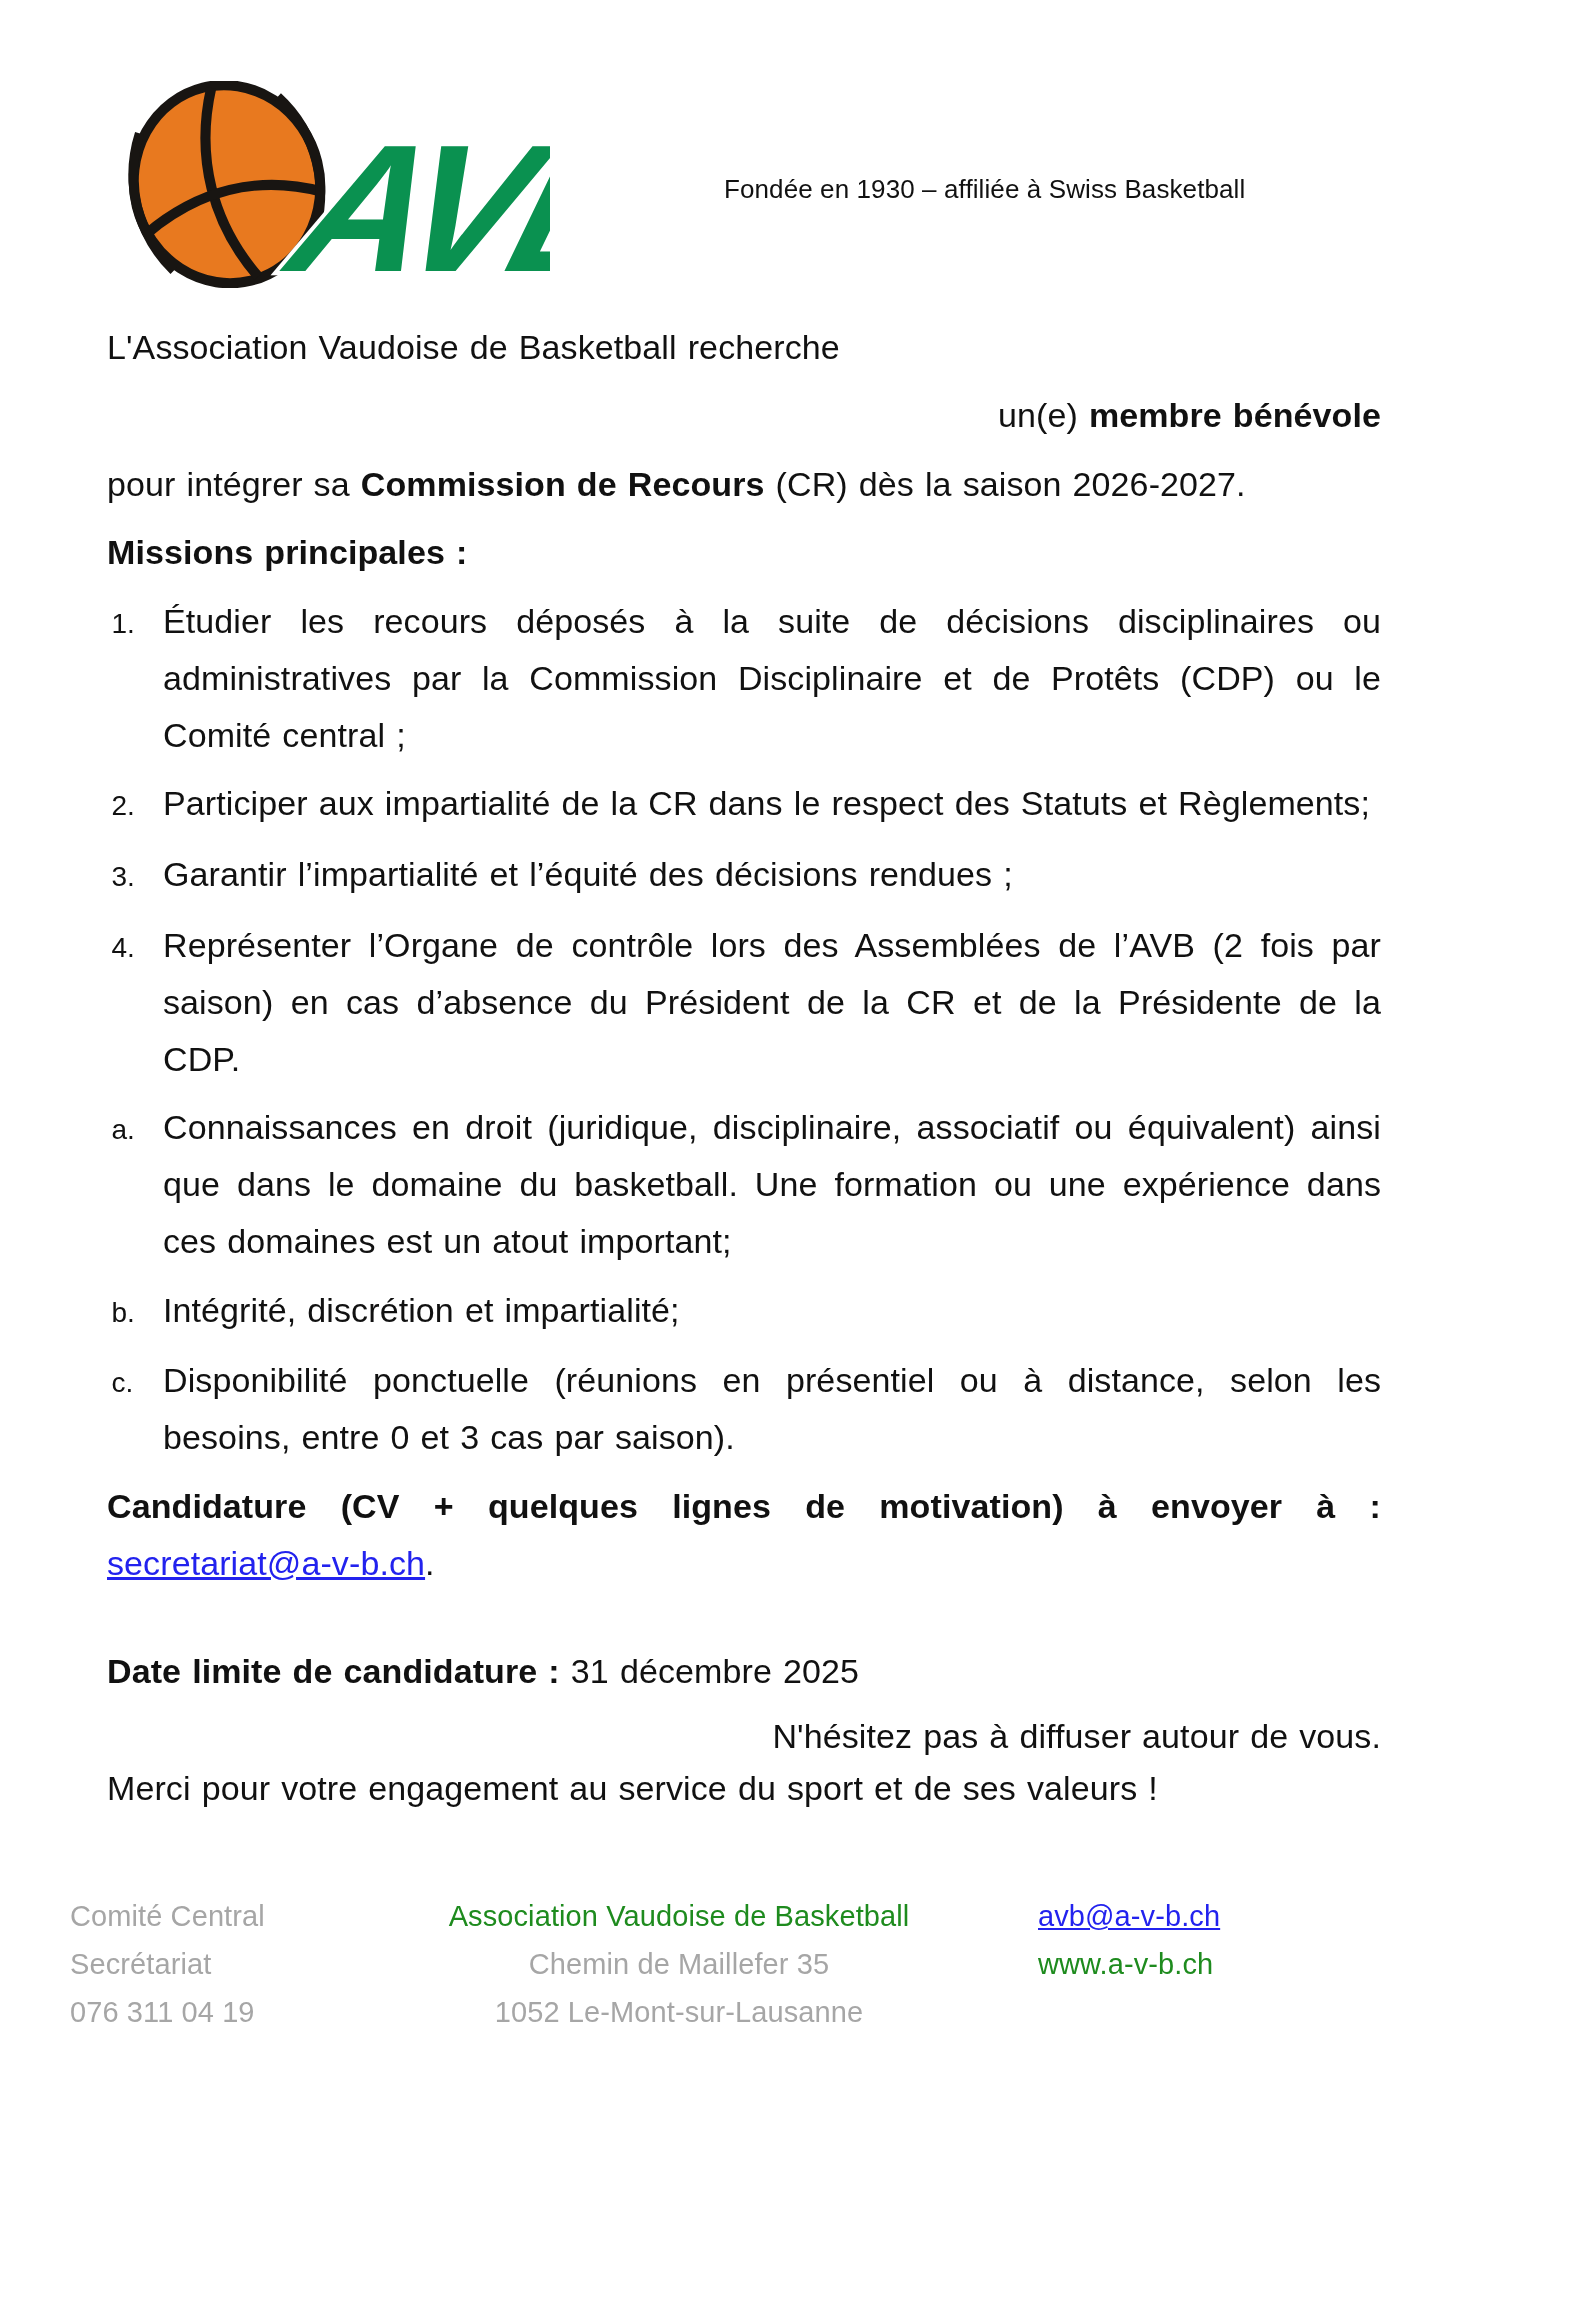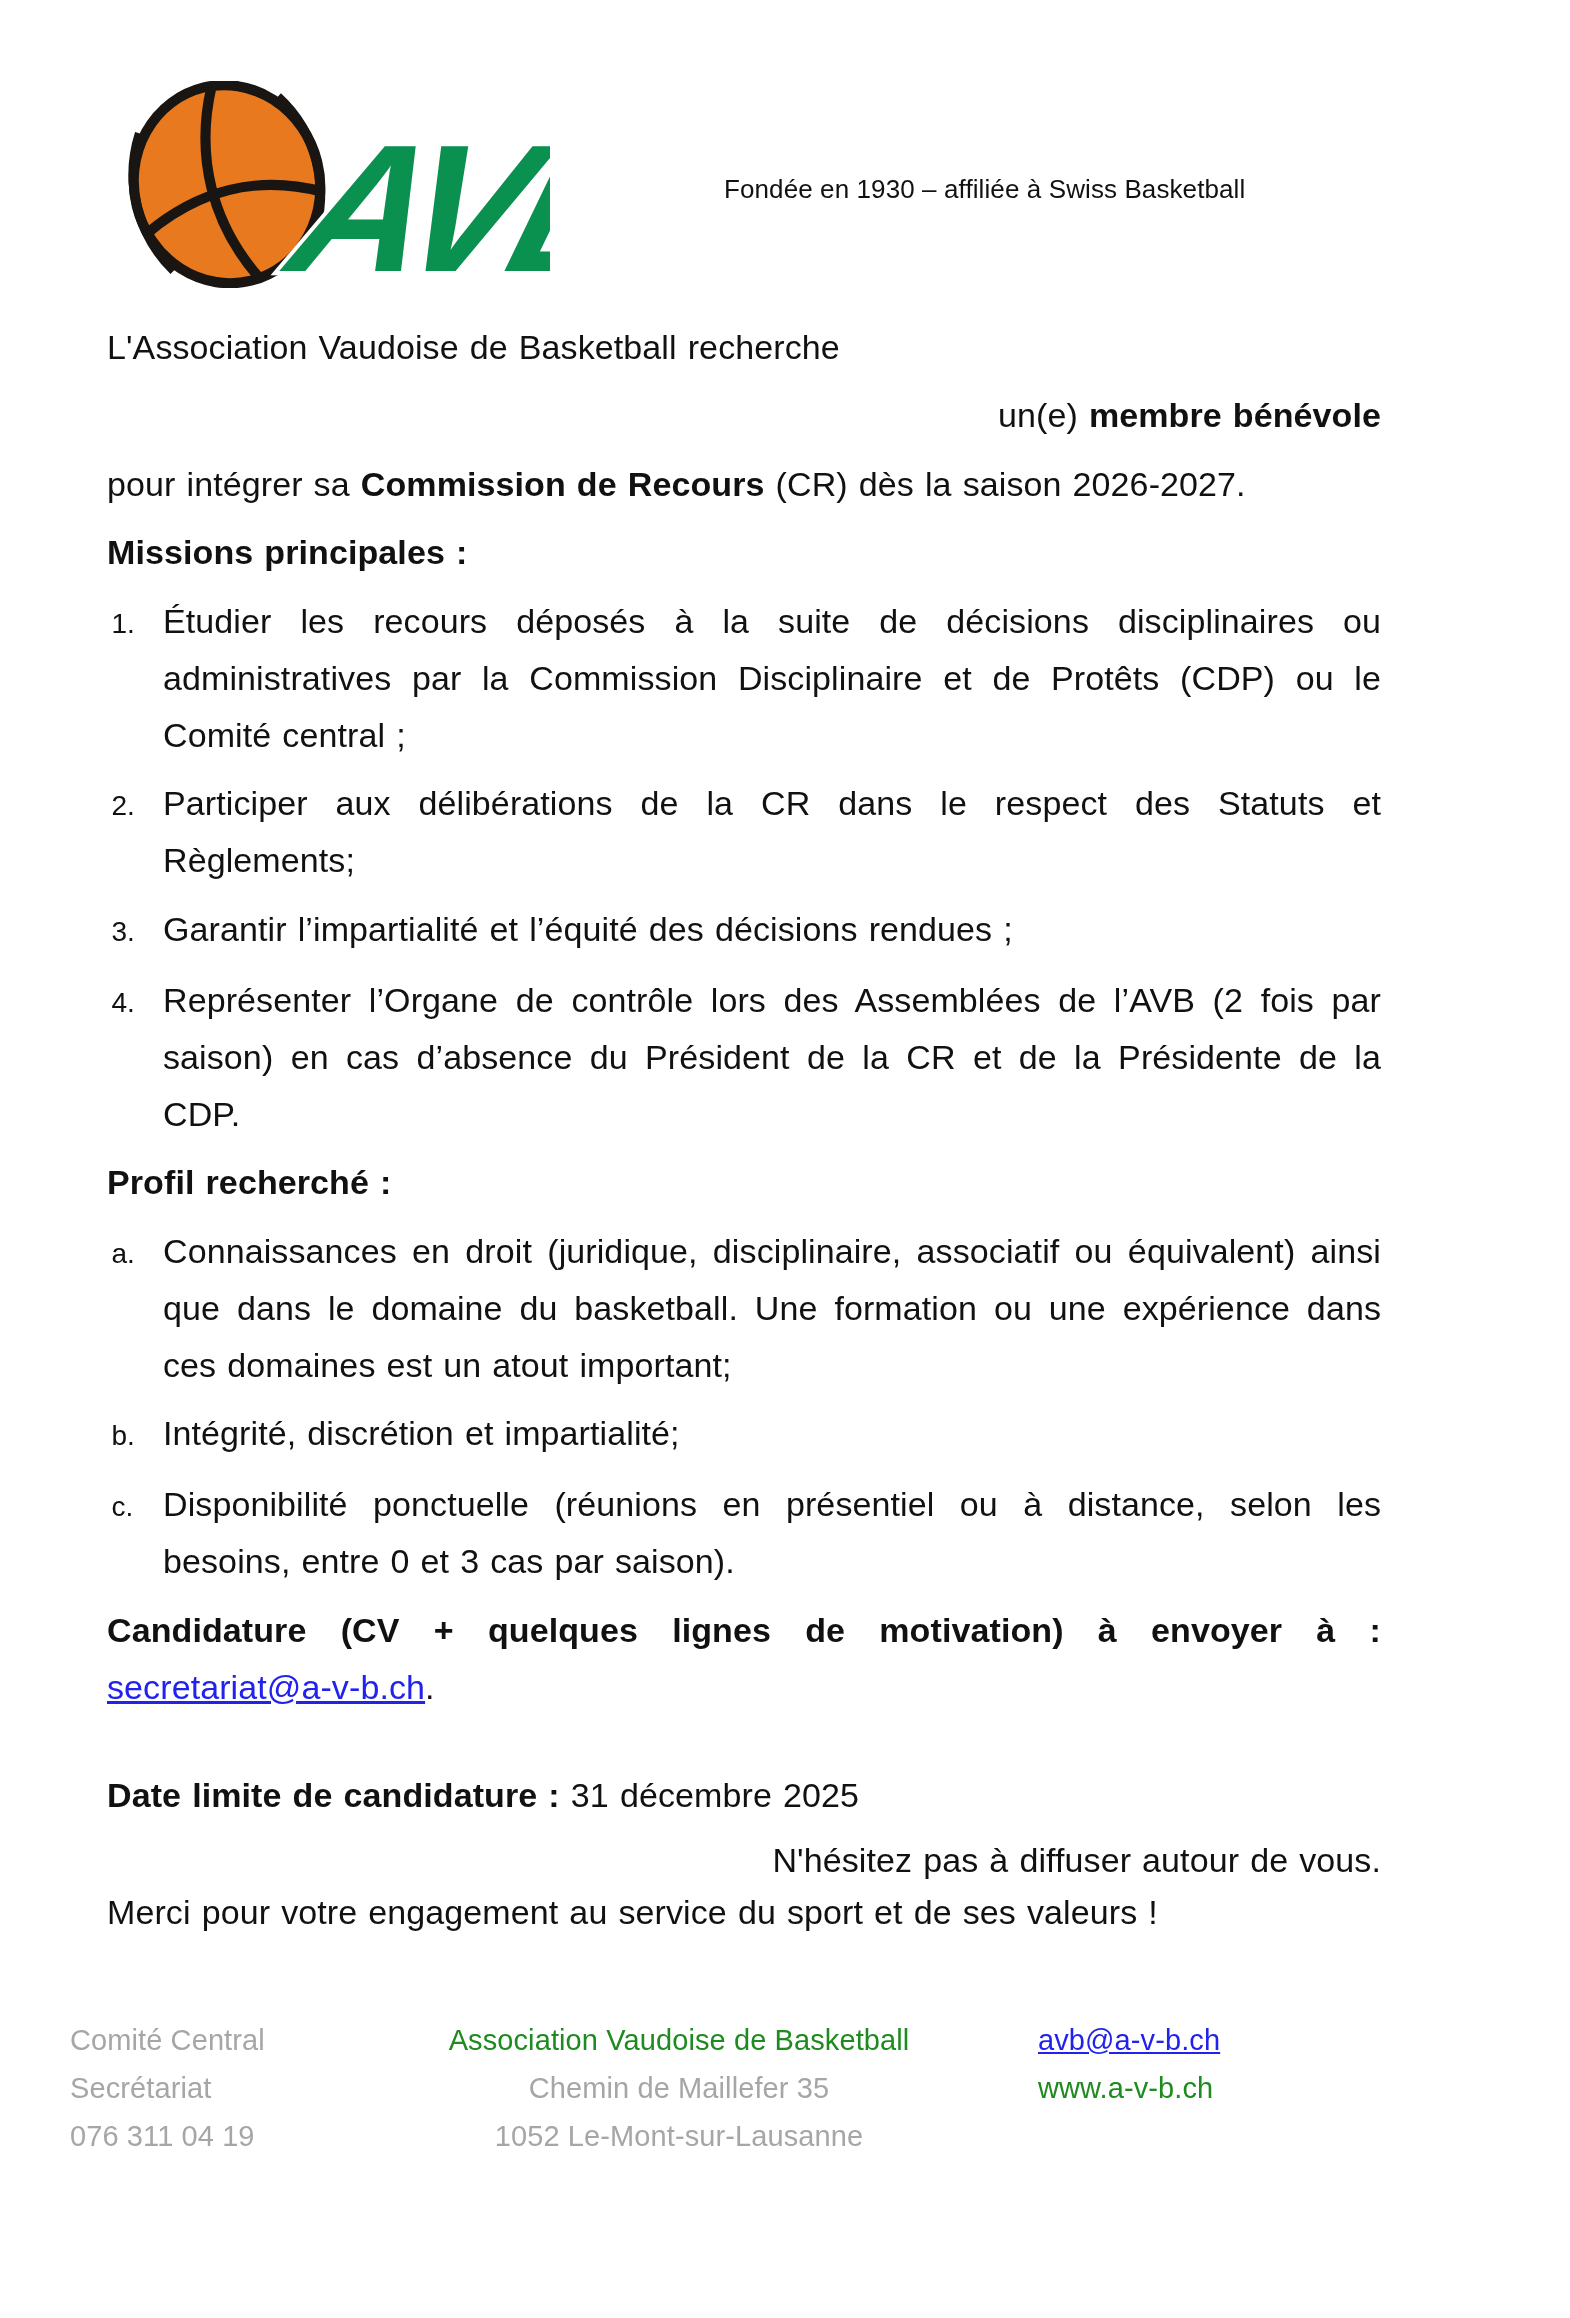--- a/index.html
+++ b/index.html
@@ -91,32 +91,31 @@
     <p class="para justified"><span>pour intégrer sa </span><span class="bold">Commission de Recours</span><span> (CR) dès la saison 2026-2027.</span></p>
 
     <p class="para bold">Missions principales :</p>
 
     <div class="li">
       <span class="marker">1.</span>
       <span class="li-text">Étudier les recours déposés à la suite de décisions disciplinaires ou administratives par la Commission Disciplinaire et de Protêts (CDP) ou le Comité central ;</span>
     </div>
     <div class="li">
       <span class="marker">2.</span>
-      <span class="li-text">Participer aux délibérations de la CR dans le respect des Statuts et Règlements;</span>
+      <span class="li-text">Participer aux impartialité de la CR dans le respect des Statuts et Règlements;</span>
     </div>
     <div class="li">
       <span class="marker">3.</span>
       <span class="li-text">Garantir l’impartialité et l’équité des décisions rendues ;</span>
     </div>
     <div class="li">
       <span class="marker">4.</span>
       <span class="li-text">Représenter l’Organe de contrôle lors des Assemblées de l’AVB (2 fois par saison) en cas d’absence du Président de la CR et de la Présidente de la CDP.</span>
     </div>
 
-    <p class="para bold">Profil recherché :</p>
 
     <div class="li">
       <span class="marker">a.</span>
       <span class="li-text">Connaissances en droit (juridique, disciplinaire, associatif ou équivalent) ainsi que dans le domaine du basketball. Une formation ou une expérience dans ces domaines est un atout important;</span>
     </div>
     <div class="li">
       <span class="marker">b.</span>
       <span class="li-text">Intégrité, discrétion et impartialité;</span>
     </div>
     <div class="li">

